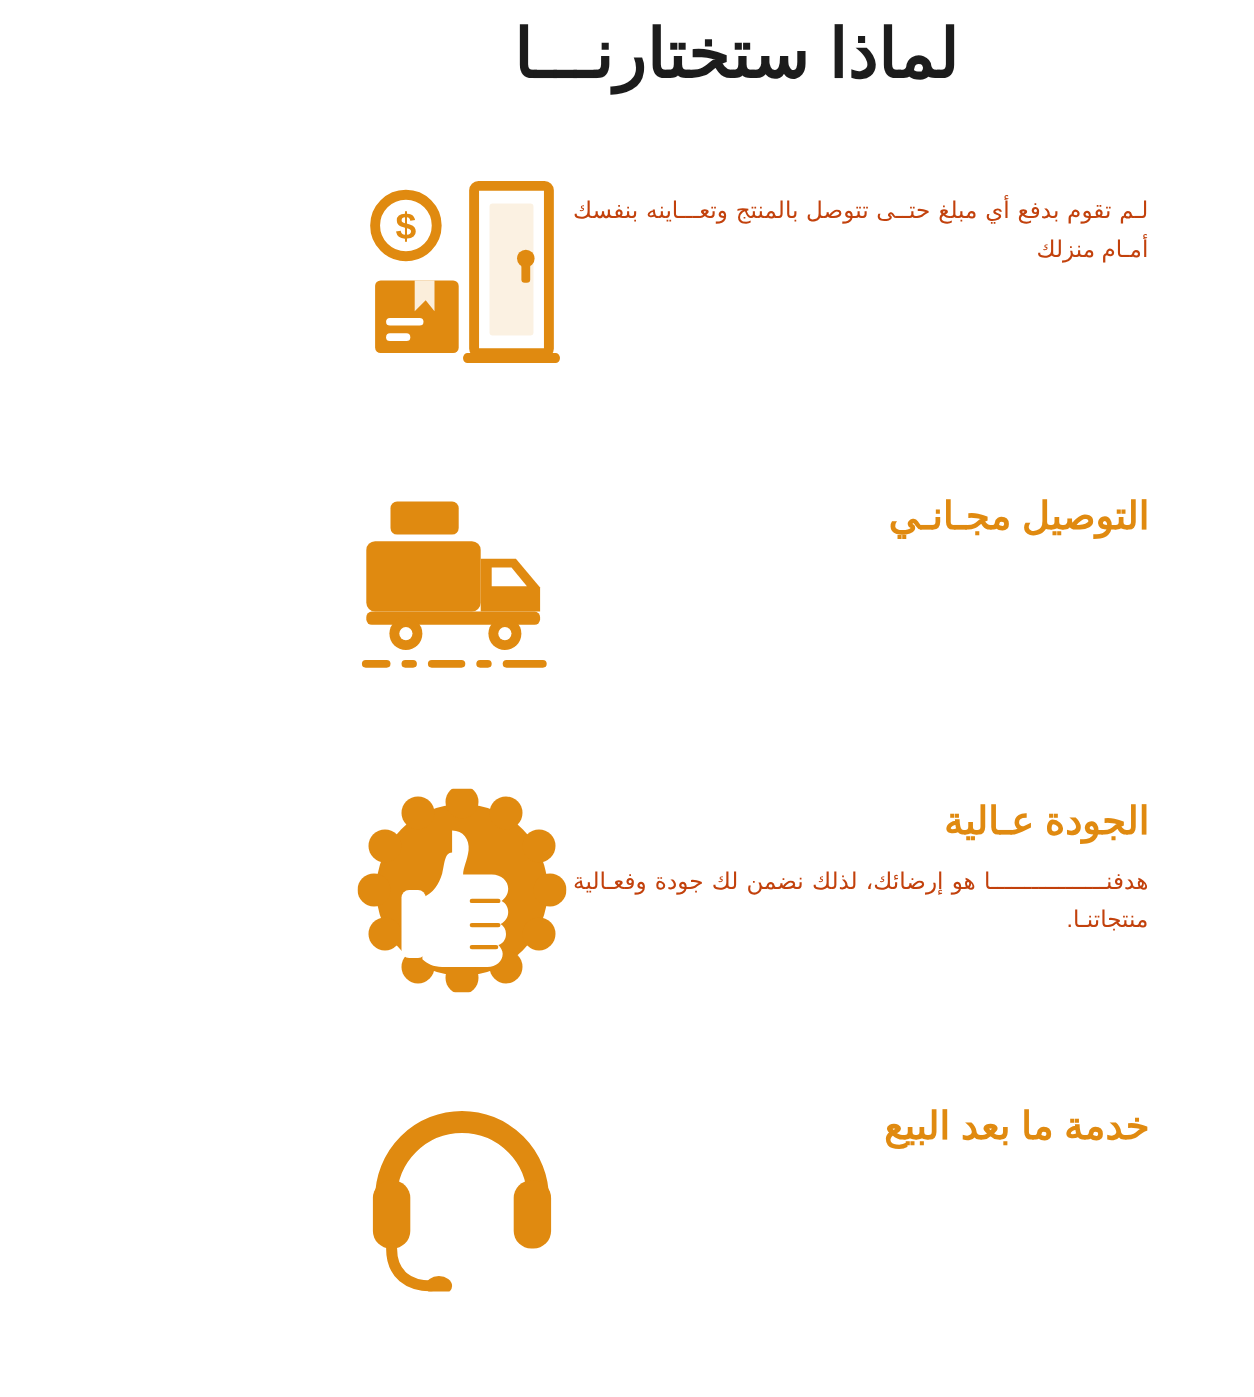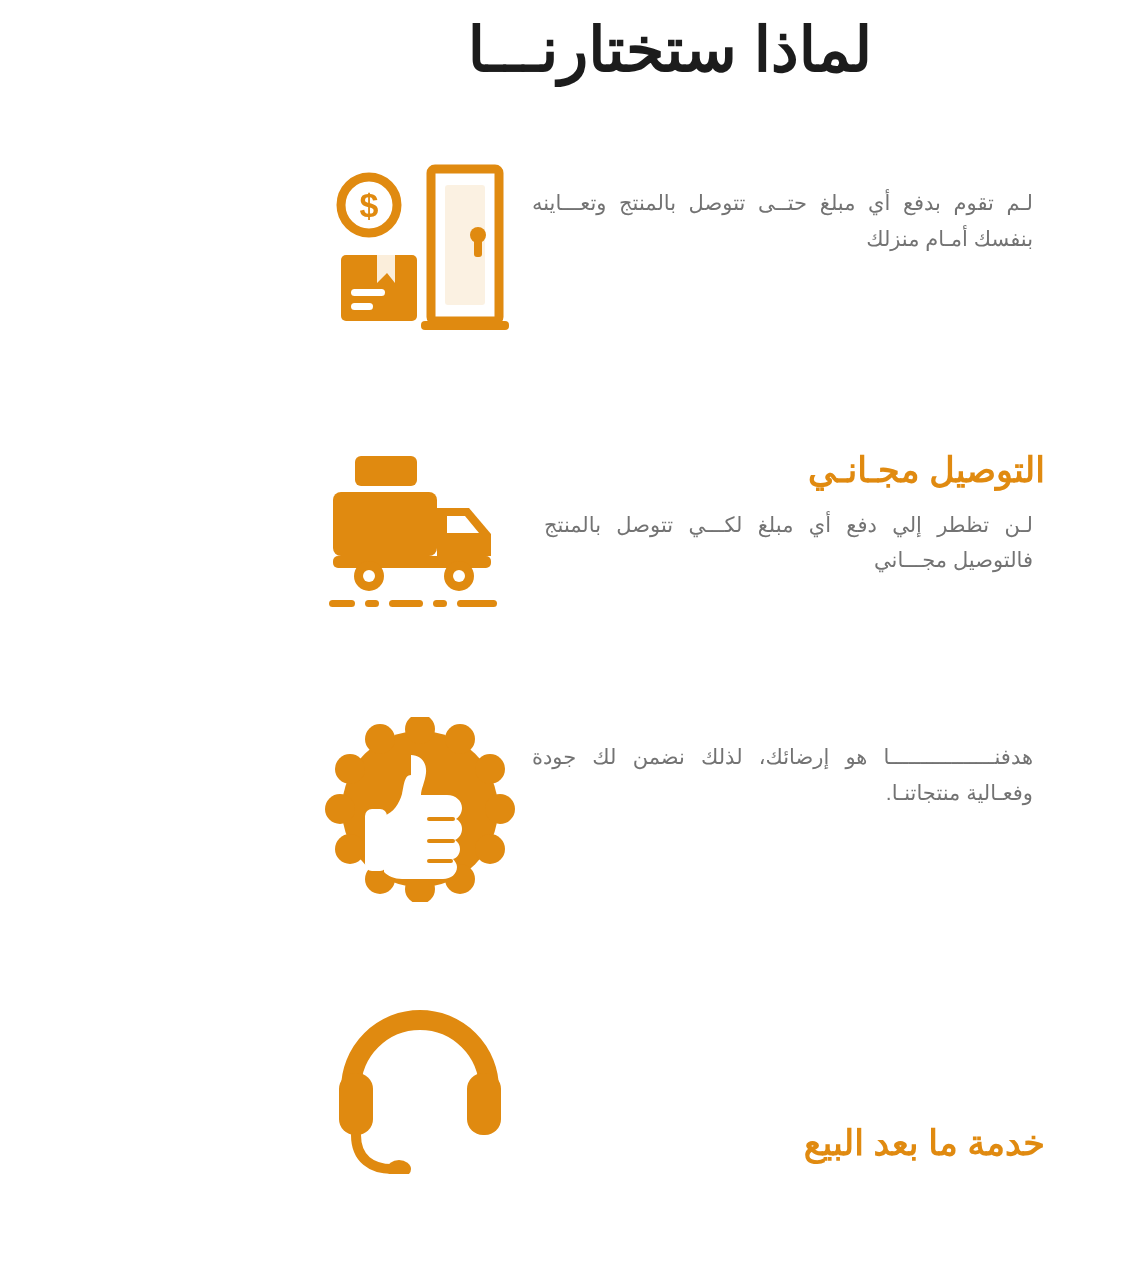--- a/index.html
+++ b/index.html
@@ -39,21 +39,21 @@
     padding: 0 95px 0 120px;
     box-sizing: border-box;
   }
   .feature {
     display: flex;
     flex-direction: row;
     align-items: flex-start;
     justify-content: flex-start;
     margin-bottom: 92px;
   }
-  .feature:last-child { margin-bottom: 0; align-items: flex-end; }
+  .feature:last-child { margin-bottom: 0; }
 
   .icon-wrap {
     flex: 0 0 200px;
     width: 200px;
     height: 185px;
     display: flex;
     align-items: center;
     justify-content: center;
   }
   .icon-wrap svg { display: block; }
@@ -64,24 +64,24 @@
     text-align: right;
   }
   .feature-title {
     margin: 0 0 16px 0;
     font-size: 35px;
     font-weight: bold;
     color: #e08a10;
     line-height: 1.15;
   }
   .feature-desc {
-    margin: 12px;
+    margin: 1px;
     font-size: 21px;
     line-height: 1.7;
-    color: #737373;
+    color: #c2410c;
     text-align: justify;
     text-align-last: right;
   }
 
   
   .feature.row-1 { margin-top: 2px; }
   .feature.row-2 { margin-top: 34px; gap: 12px; }
   .feature.row-3 { margin-top: 44px; }
   .feature.row-4 { margin-top: 44px; }
 </style>
@@ -119,21 +119,20 @@
 
           <circle cx="44" cy="42" r="28" fill="none" stroke="#e08a10" stroke-width="9"></circle>
           <text x="44" y="54" text-anchor="middle" font-family="Liberation Sans, sans-serif" font-size="34" font-weight="bold" fill="#e08a10">$</text>
         </svg>
       </div>
     </div>
 
     <div class="feature row-2">
       <div class="texts">
         <h2 class="feature-title">التوصيل مجـانـي</h2>
-        <p class="feature-desc">لـن تظطر إلي دفع أي مبلغ لكـــي تتوصل بالمنتج فالتوصيل مجـــاني</p>
       </div>
       <div class="icon-wrap">
         <svg width="190" height="165" viewBox="0 0 190 165" fill="none" xmlns="http://www.w3.org/2000/svg">
 
           <rect x="30" y="6" width="62" height="30" rx="6" fill="#e08a10"></rect>
 
           <rect x="8" y="42" width="104" height="64" rx="8" fill="#e08a10"></rect>
 
           <path d="M112 58 h32 l22 26 v22 h-54 z" fill="#e08a10"></path>
 
@@ -150,20 +149,21 @@
           <rect x="40" y="150" width="14" height="7" rx="3.5" fill="#e08a10"></rect>
           <rect x="64" y="150" width="34" height="7" rx="3.5" fill="#e08a10"></rect>
           <rect x="108" y="150" width="14" height="7" rx="3.5" fill="#e08a10"></rect>
           <rect x="132" y="150" width="40" height="7" rx="3.5" fill="#e08a10"></rect>
         </svg>
       </div>
     </div>
 
     <div class="feature row-3">
       <div class="texts">
+        <h2 class="feature-title">الجودة عـالية</h2>
         <p class="feature-desc">هدفنـــــــــــــــــا هو إرضائك، لذلك نضمن لك جودة وفعـالية منتجاتنـا.</p>
       </div>
       <div class="icon-wrap">
         <svg width="190" height="185" viewBox="0 0 190 185" fill="none" xmlns="http://www.w3.org/2000/svg">
 
           <g fill="#e08a10">
             <circle cx="95" cy="92" r="78"></circle>
             <g>
               <circle cx="95" cy="12" r="15"></circle>
                 <circle cx="135" cy="22" r="15"></circle>

